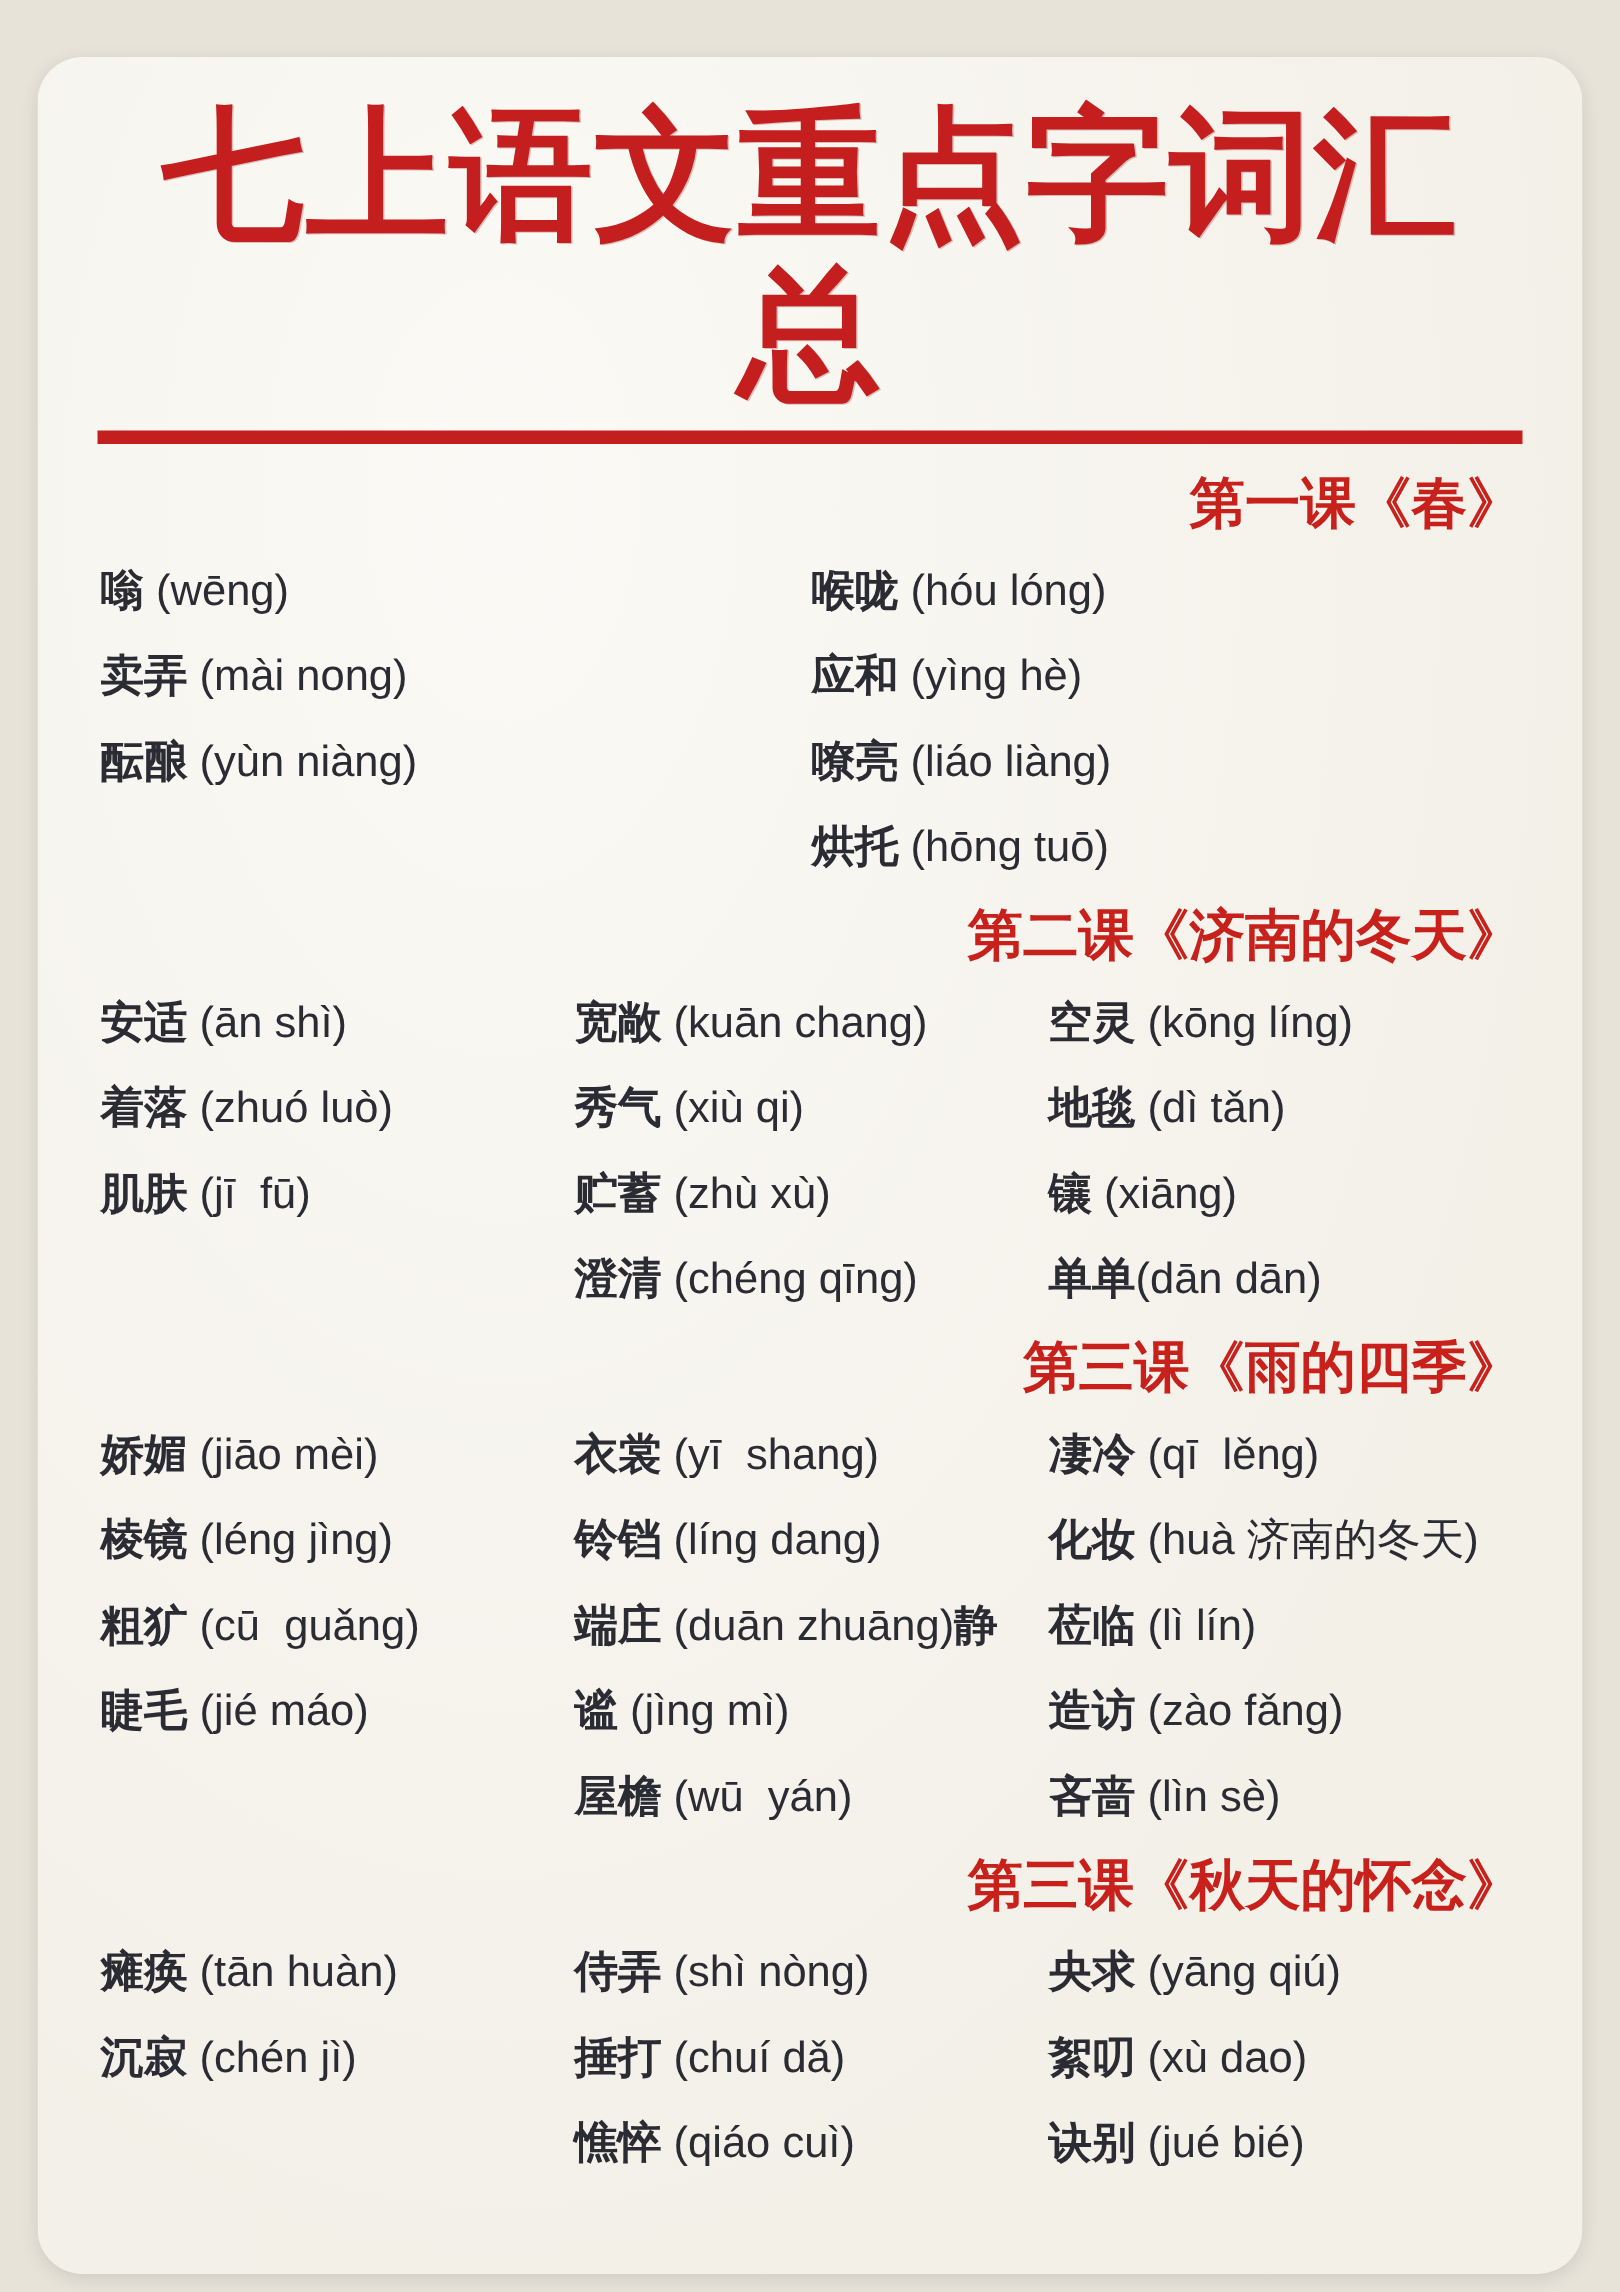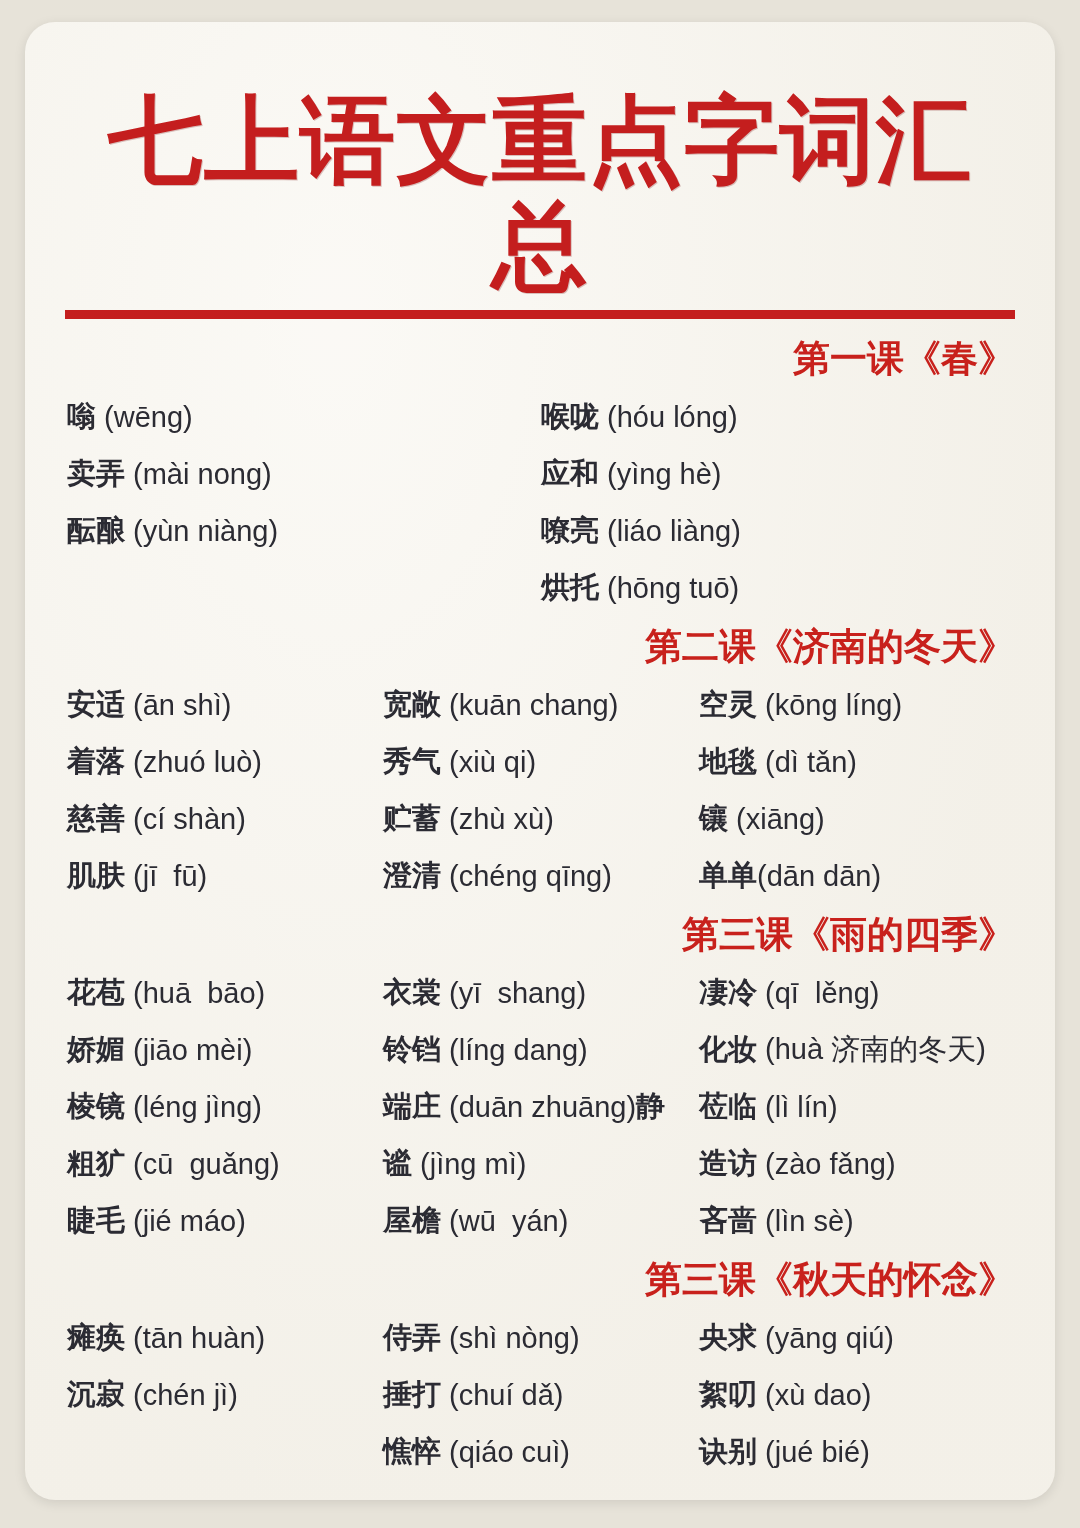--- a/index.html
+++ b/index.html
@@ -6,29 +6,29 @@
     margin: 0;
     padding: 0;
     width: 1080px;
     height: 1528px;
     background: #e7e3d9;
     font-family: "Liberation Sans", "DejaVu Sans", sans-serif;
   }
   .card {
     position: absolute;
     left: 25px;
-    top: 22px;
+    top: 38px;
     width: 1030px;
     height: 1478px;
     background: #f7f4ec;
     background-image: radial-gradient(ellipse at 30% 20%, rgba(255,255,255,0.5), rgba(0,0,0,0.015) 70%);
     border-radius: 30px;
     box-shadow: 0 3px 12px rgba(0,0,0,0.10);
     box-sizing: border-box;
-    padding: 59px 40px 30px 40px;
+    padding: 20px 40px 30px 40px;
     overflow: hidden;
   }
   .title-wrap {
     text-align: center;
     margin: 6px 0 10px 0;
   }
   .title {
     display: inline-block;
     font-size: 95px;
     line-height: 1.12;
@@ -87,40 +87,38 @@
           <div class="word"><span class="hanzi">应和</span><span class="pinyin"> (yìng hè)</span></div>
           <div class="word"><span class="hanzi">嘹亮</span><span class="pinyin"> (liáo liàng)</span></div>
           <div class="word"><span class="hanzi">烘托</span><span class="pinyin"> (hōng tuō)</span></div>
         </div>
       </div>
       <div class="section-header">第二课《济南的冬天》</div>
       <div class="words">
         <div class="col">
           <div class="word"><span class="hanzi">安适</span><span class="pinyin"> (ān shì)</span></div>
           <div class="word"><span class="hanzi">着落</span><span class="pinyin"> (zhuó luò)</span></div>
-          <div class="word"><span class="hanzi">慈善</span><span class="pinyin"> (cí shàn)</span></div>
           <div class="word"><span class="hanzi">肌肤</span><span class="pinyin"> (jī  fū)</span></div>
         </div>
         <div class="col">
           <div class="word"><span class="hanzi">宽敞</span><span class="pinyin"> (kuān chang)</span></div>
           <div class="word"><span class="hanzi">秀气</span><span class="pinyin"> (xiù qi)</span></div>
           <div class="word"><span class="hanzi">贮蓄</span><span class="pinyin"> (zhù xù)</span></div>
           <div class="word"><span class="hanzi">澄清</span><span class="pinyin"> (chéng qīng)</span></div>
         </div>
         <div class="col">
           <div class="word"><span class="hanzi">空灵</span><span class="pinyin"> (kōng líng)</span></div>
           <div class="word"><span class="hanzi">地毯</span><span class="pinyin"> (dì tǎn)</span></div>
           <div class="word"><span class="hanzi">镶</span><span class="pinyin"> (xiāng)</span></div>
           <div class="word"><span class="hanzi">单单</span><span class="pinyin">(dān dān)</span></div>
         </div>
       </div>
       <div class="section-header">第三课《雨的四季》</div>
       <div class="words">
         <div class="col">
-          <div class="word"><span class="hanzi">花苞</span><span class="pinyin"> (huā  bāo)</span></div>
           <div class="word"><span class="hanzi">娇媚</span><span class="pinyin"> (jiāo mèi)</span></div>
           <div class="word"><span class="hanzi">棱镜</span><span class="pinyin"> (léng jìng)</span></div>
           <div class="word"><span class="hanzi">粗犷</span><span class="pinyin"> (cū  guǎng)</span></div>
           <div class="word"><span class="hanzi">睫毛</span><span class="pinyin"> (jié máo)</span></div>
         </div>
         <div class="col">
           <div class="word"><span class="hanzi">衣裳</span><span class="pinyin"> (yī  shang)</span></div>
           <div class="word"><span class="hanzi">铃铛</span><span class="pinyin"> (líng dang)</span></div>
           <div class="word"><span class="hanzi">端庄</span><span class="pinyin"> (duān zhuāng)</span><span class="suffix">静</span></div>
           <div class="word"><span class="hanzi">谧</span><span class="pinyin"> (jìng mì)</span></div>

